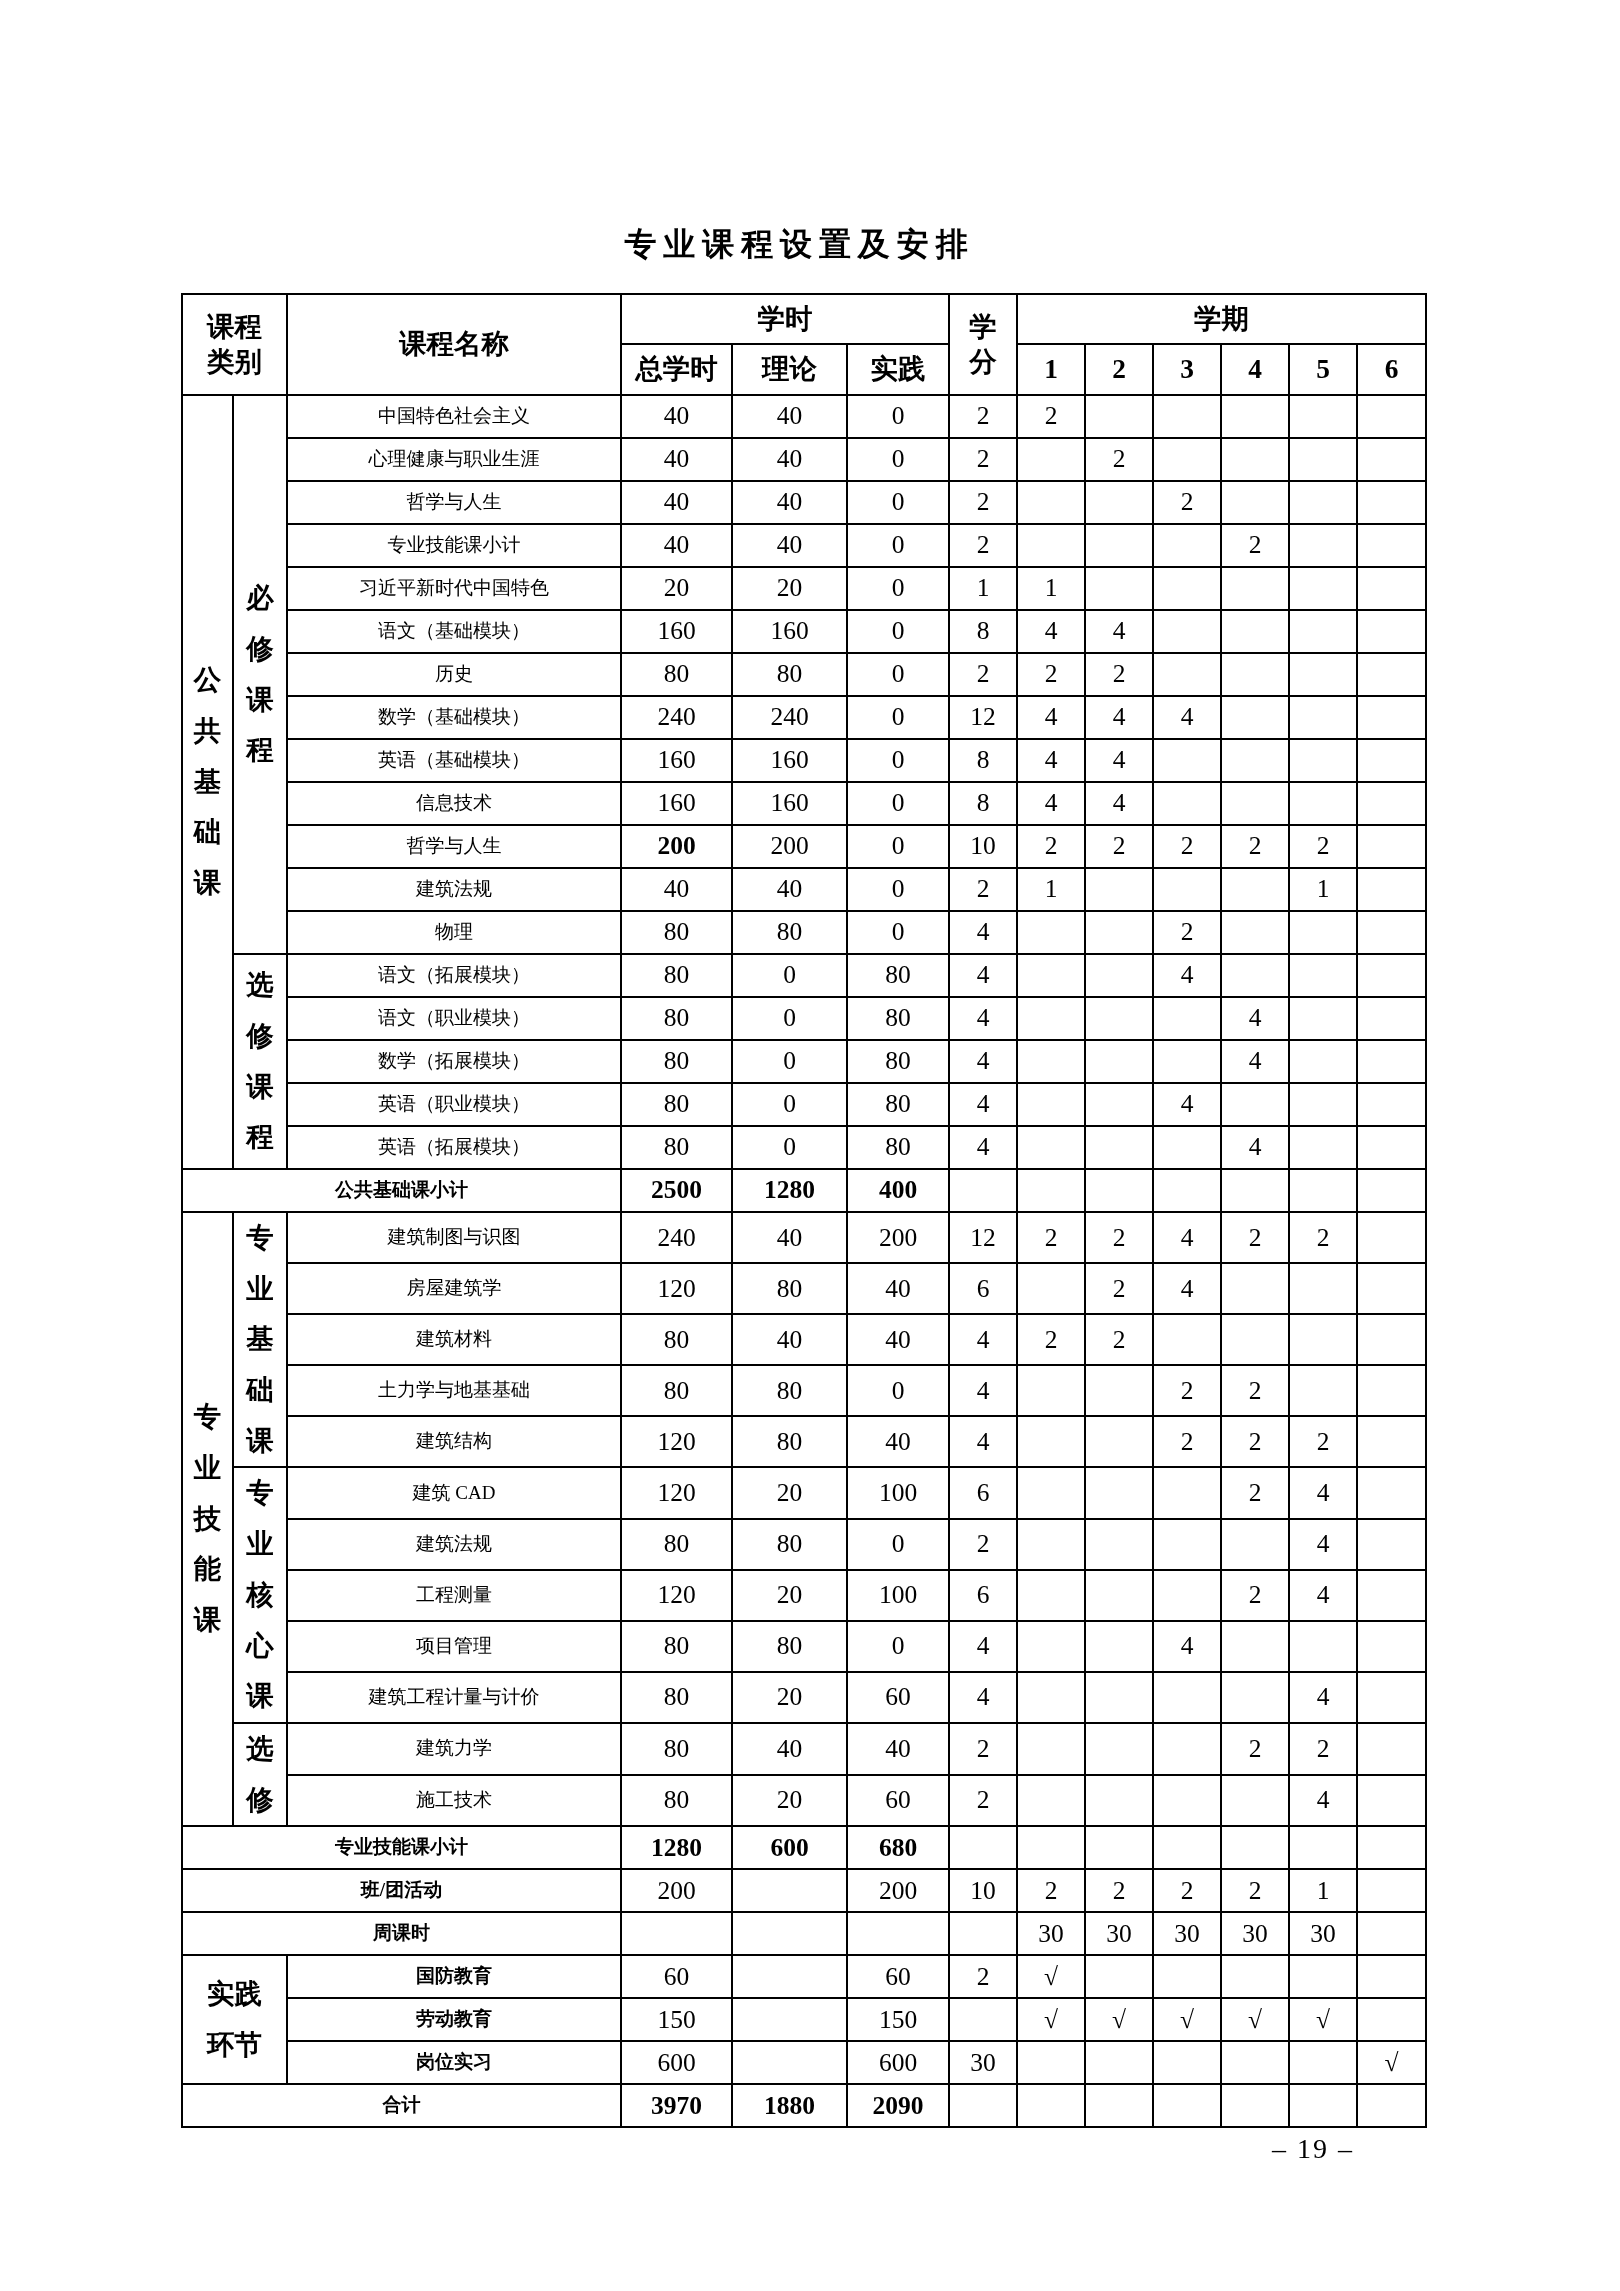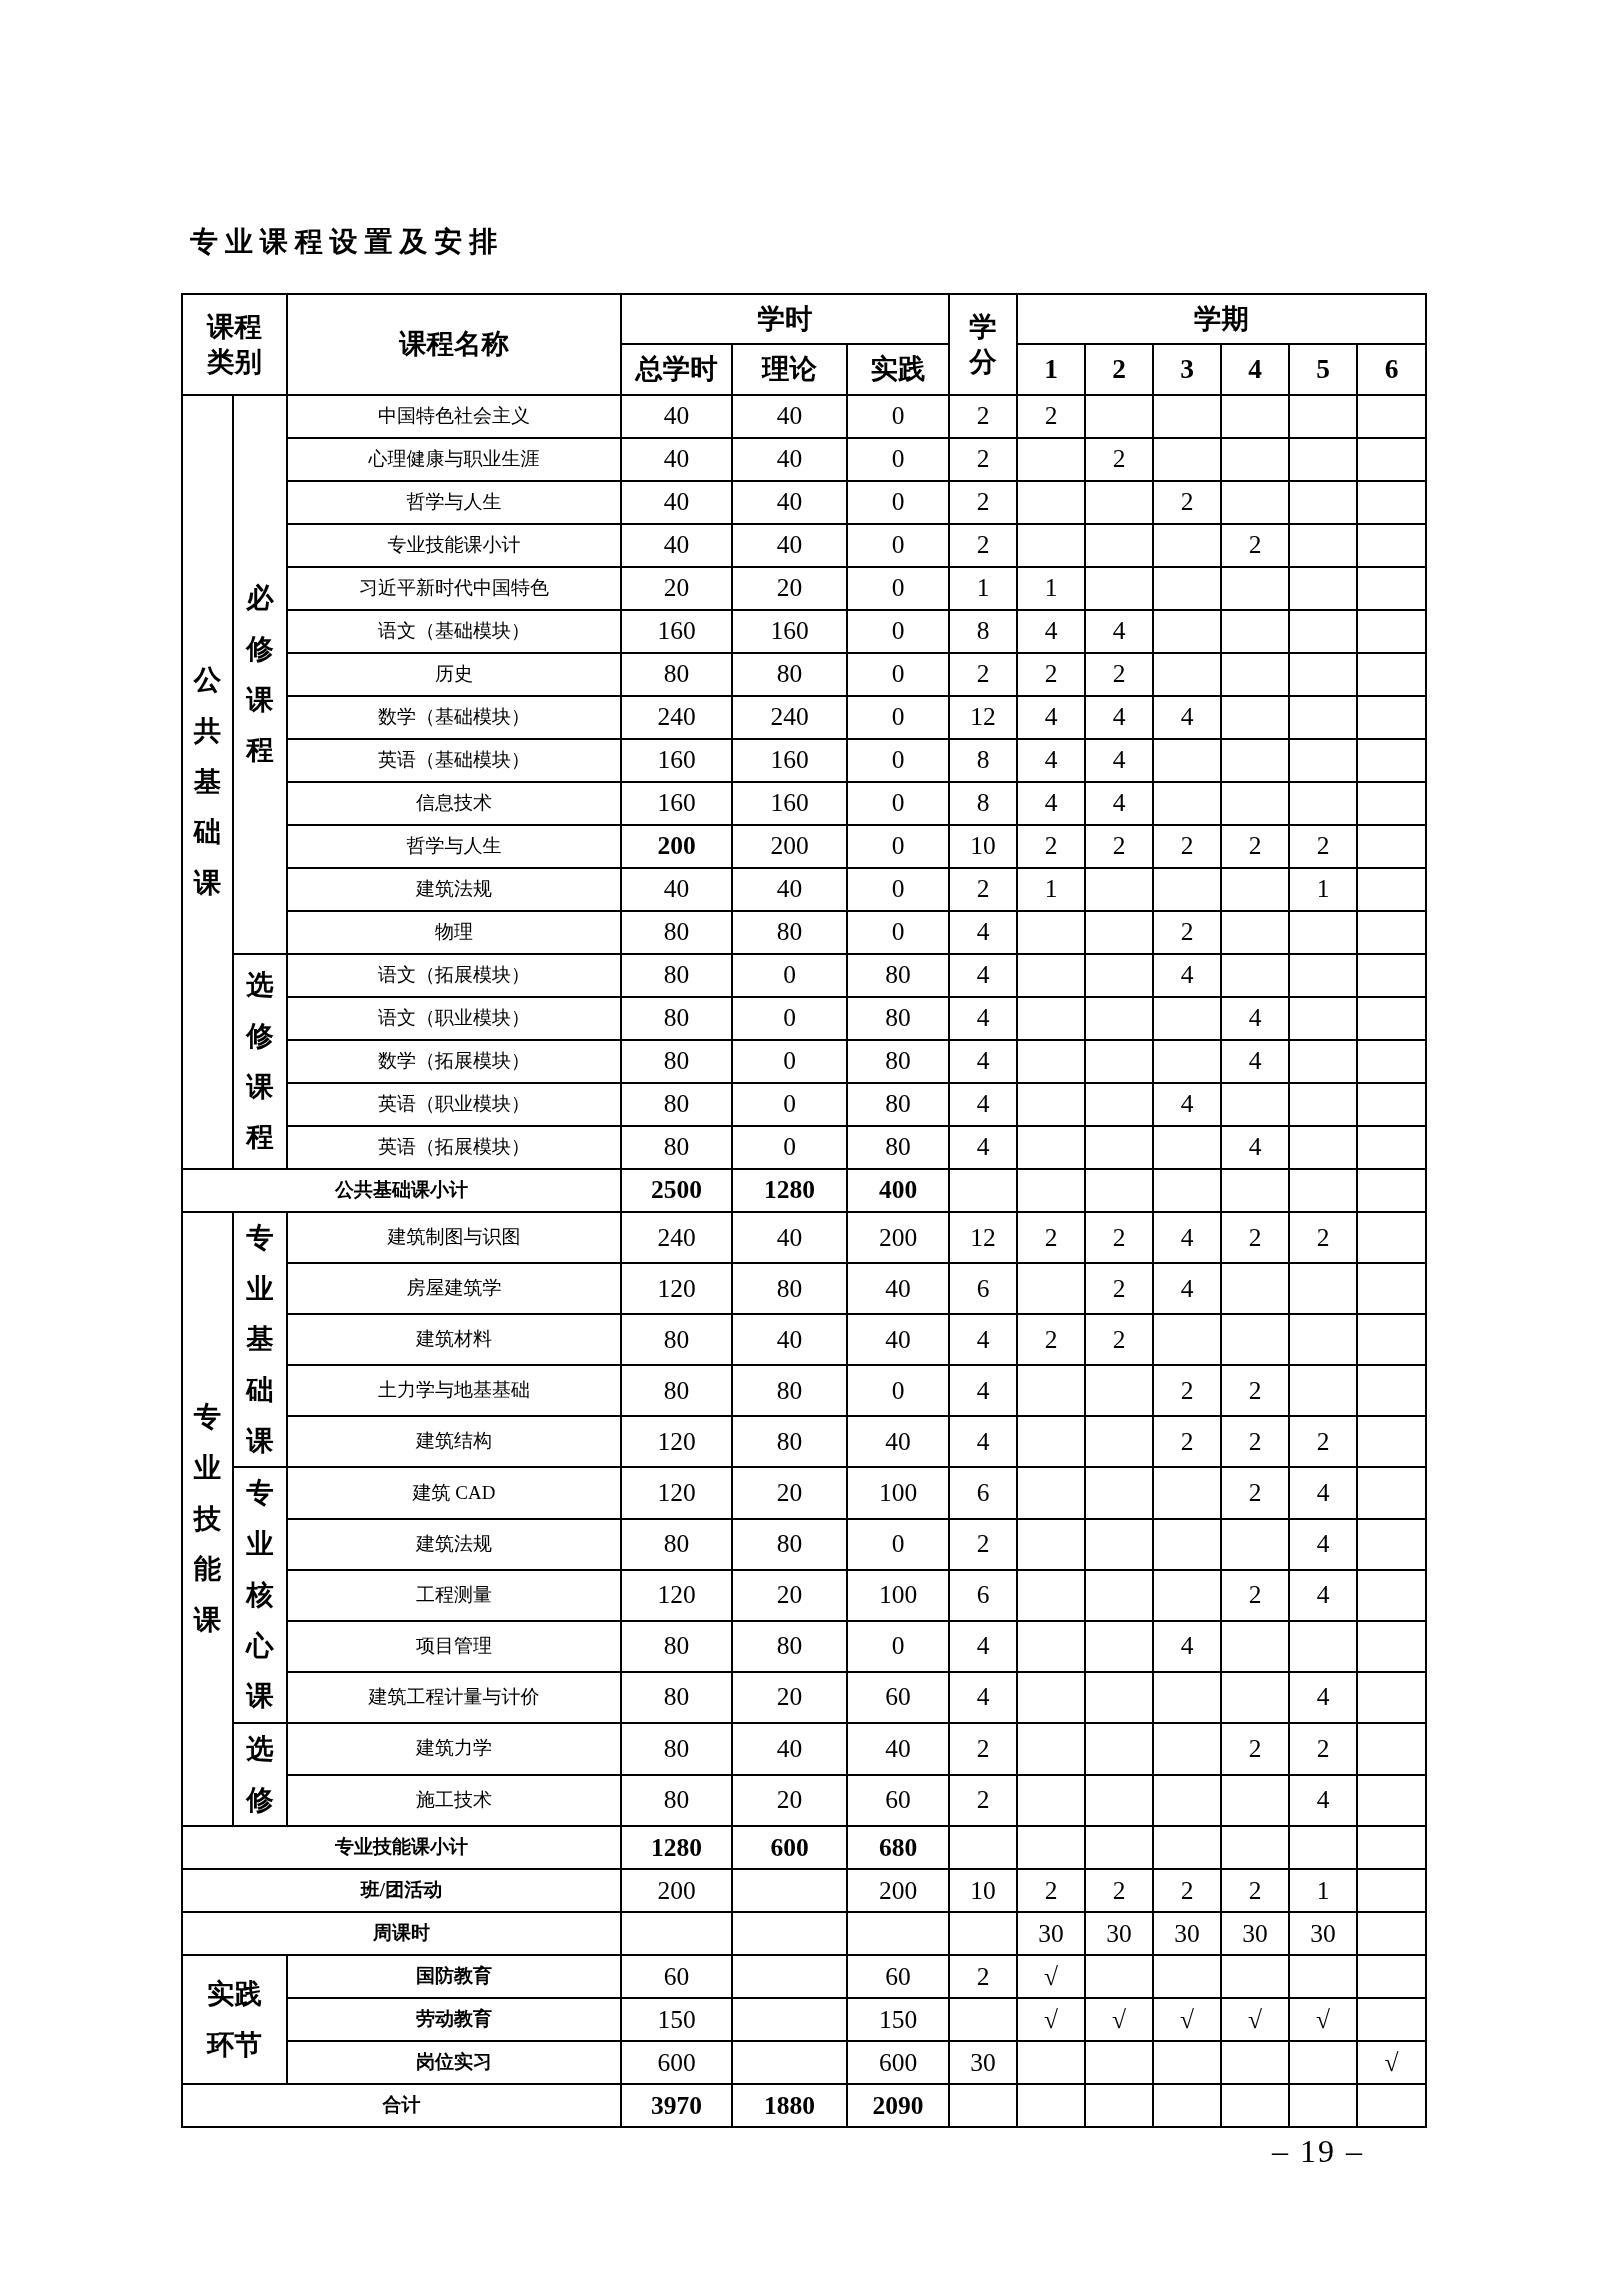--- a/index.html
+++ b/index.html
@@ -3,22 +3,22 @@
 <meta charset="utf-8">
 <style>
   html,body{margin:0;padding:0;background:#ffffff;}
   body{
     width:1620px;height:2292px;position:relative;
     font-family:"Liberation Serif","DejaVu Serif",serif;
     color:#000;
   }
   .sheet{position:relative;width:1620px;height:2292px;background:#fff;overflow:hidden;}
   .title{
-    position:absolute;top:223px;left:190px;width:1241px;
-    text-align:left;font-size:28px;font-weight:600;letter-spacing:6.9px;
+    position:absolute;top:223px;left:179px;width:1241px;
+    text-align:center;font-size:32px;font-weight:600;letter-spacing:6.9px;
     white-space:nowrap;
   }
   table.course{
     position:absolute;left:181px;top:293px;
     border-collapse:collapse;table-layout:fixed;
     border:2.9px solid #000;
   }
   table.course th, table.course td{
     border:2px solid #000;
     text-align:center;vertical-align:middle;
@@ -32,21 +32,21 @@
   tbody td{height:41px;font-size:25.5px;line-height:1.1;}
   td.cat{
     font-weight:700;font-size:27.4px;white-space:pre-line;line-height:1.85;
   }
   td.name{font-size:19px;}
   td.val{font-size:25.5px;}
   .b{font-weight:700;}
   tr.sec td{border-top:2.9px solid #000;}
   .footer{
     position:absolute;left:1272px;top:2133px;
-    font-size:32px;letter-spacing:2px;white-space:nowrap;
+    font-size:28px;letter-spacing:2px;white-space:nowrap;
   }
 </style>
 </head>
 <body>
 
 <div class="sheet">
 
   <div class="title">专业课程设置及安排</div>
 
   <table class="course">

